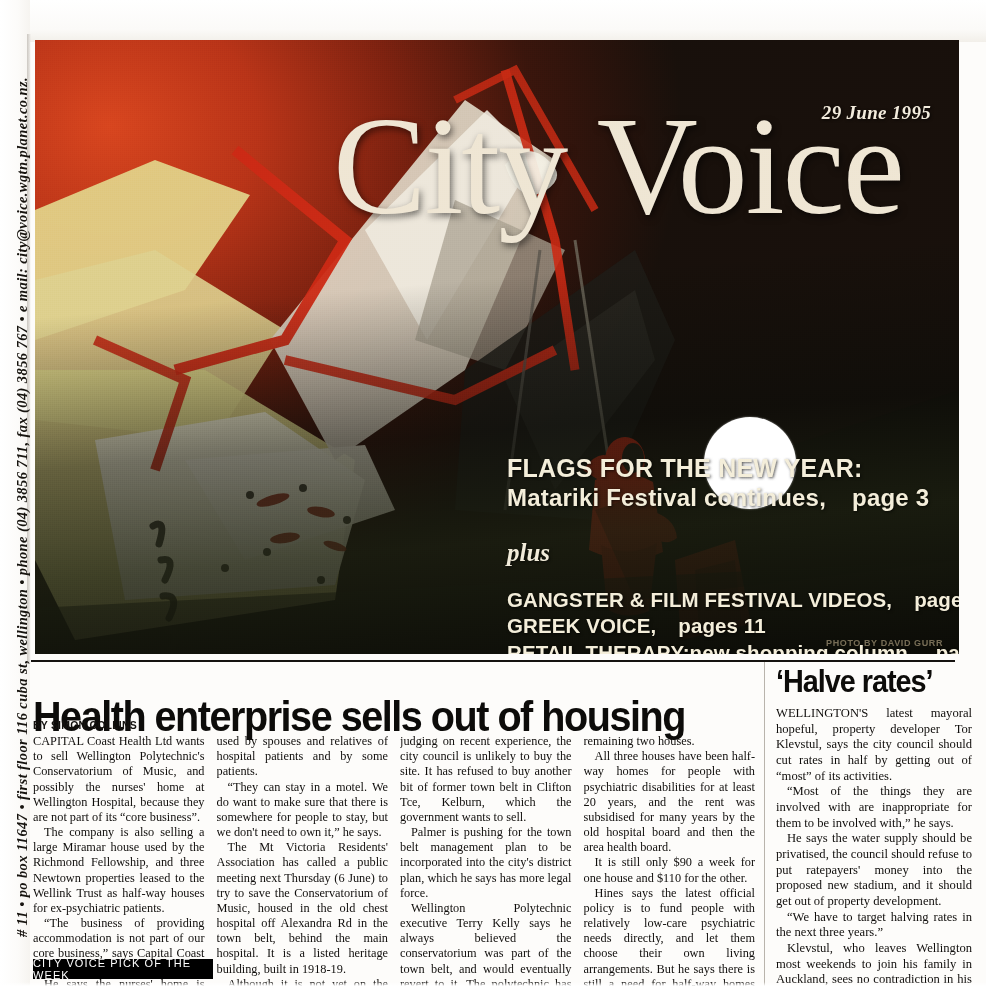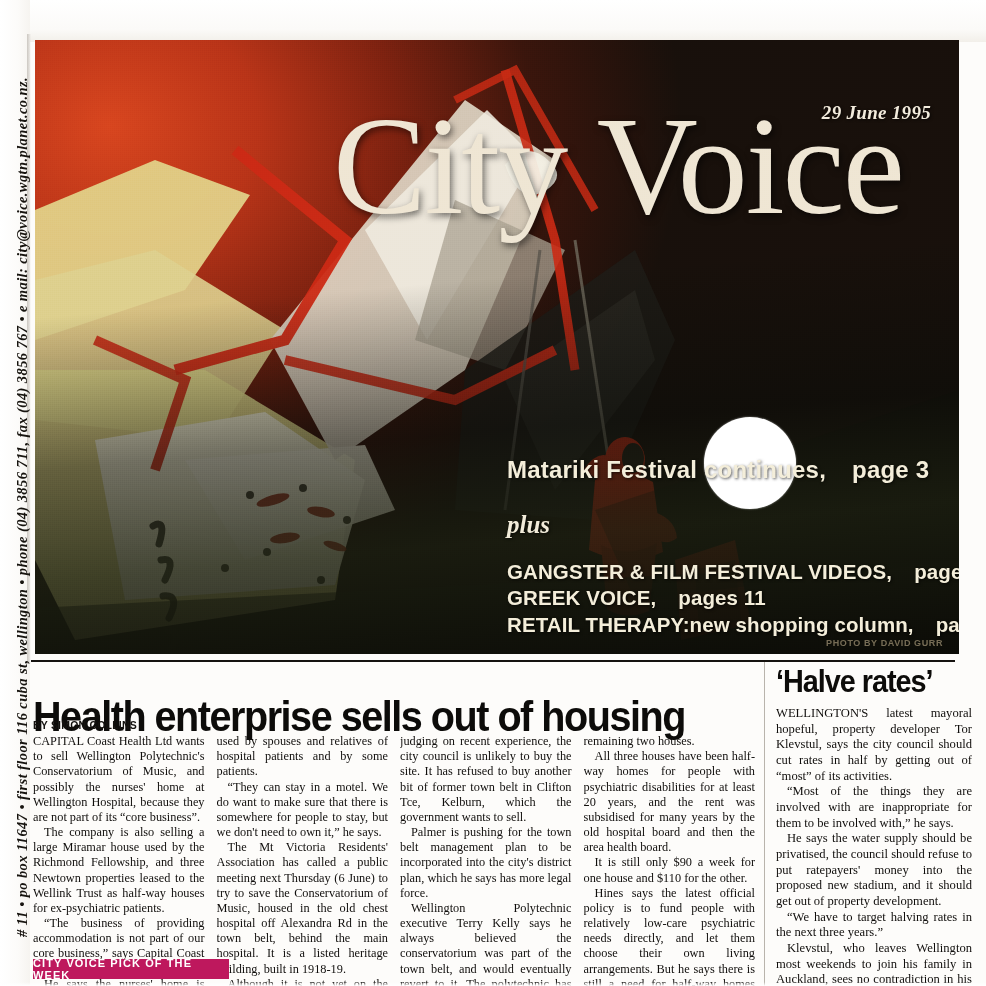--- a/index.html
+++ b/index.html
@@ -247,26 +247,26 @@
     -webkit-hyphens: auto;
   }
   .col p + p { text-indent: 11px; }
   .col p.cont { text-indent: 0; }
 
   
   .pick {
     position: absolute;
     left: 33px;
     top: 959px;
-    width: 196px;
+    width: 180px;
     height: 20px;
-    background: #be185d;
+    background: #000000;
     color: #ffffff;
     font-family: "Liberation Sans", sans-serif;
-    font-weight: 700;
+    font-weight: 400;
     font-size: 11px;
     letter-spacing: 1.1px;
     display: flex;
     align-items: center;
     justify-content: center;
   }
 
   
   .side {
     position: absolute;
@@ -383,20 +383,21 @@
       <polygon points="560,470 924,350 924,520 600,560" fill="#0f1009" opacity="0.35"></polygon>
     </svg>
 
     <div class="cover-bg2"></div>
     <div class="moon"></div>
 
     <div class="masthead">City Voice</div>
     <div class="date">29 June 1995</div>
 
     <div class="teasers">
+      <div class="teaser-lead1">FLAGS FOR THE NEW YEAR:</div>
       <div class="teaser-lead2">
         <span>Matariki Festival continues,</span><span class="pg">page 3</span>
       </div>
       <div class="plus">plus</div>
       <div class="teaser-list">
         <div class="teaser-row">
           <span>GANGSTER &amp; FILM FESTIVAL VIDEOS,</span><span class="pg">page 7</span>
         </div>
         <div class="teaser-row">
           <span>GREEK VOICE,</span><span class="pg">pages 11</span>

